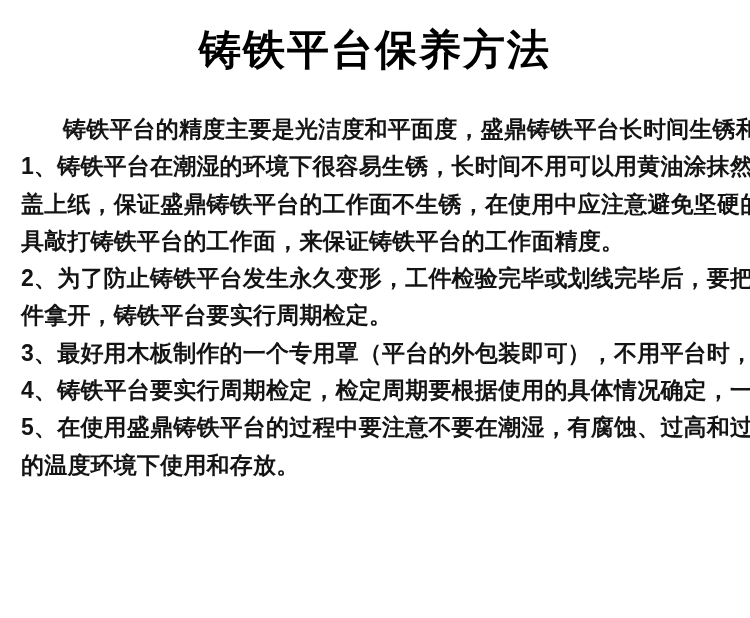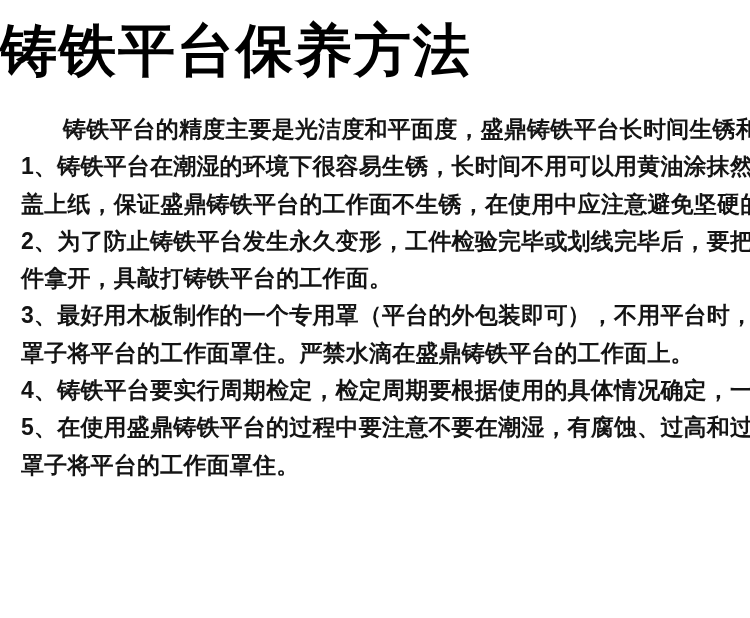--- a/index.html
+++ b/index.html
@@ -16,23 +16,24 @@
   }
   .page {
     width: 750px;
     height: 618px;
     background: #ffffff;
     position: relative;
   }
   .doc-title {
     margin: 14px 0 0 0;
     padding: 0;
-    font-size: 57px;
+    font-size: 42px;
     line-height: 72px;
     font-weight: bold;
+    text-align: center;
     letter-spacing: 2px;
     color: #000000;
   }
   .doc-body {
     margin: 25px 15px 0 21px;
     font-size: 23px;
     font-weight: bold;
     color: #141414;
   }
   .paragraph {
@@ -53,30 +54,30 @@
 
 <div class="page">
   <h1 class="doc-title" style="color: rgb(0, 0, 0);">铸铁平台保养方法</h1>
   <div class="doc-body" style="color: rgb(20, 20, 20);">
       <div class="paragraph">
         <div class="line indent">铸铁平台的精度主要是光洁度和平面度，盛鼎铸铁平台长时间生锈和使</div>
       </div>
       <div class="paragraph">
         <div class="line">1、铸铁平台在潮湿的环境下很容易生锈，长时间不用可以用黄油涂抹然后</div>
         <div class="line">盖上纸，保证盛鼎铸铁平台的工作面不生锈，在使用中应注意避免坚硬的工</div>
+        <div class="line">具敲打铸铁平台的工作面，来保证铸铁平台的工作面精度。</div>
       </div>
       <div class="paragraph">
         <div class="line">2、为了防止铸铁平台发生永久变形，工件检验完毕或划线完毕后，要把工</div>
-        <div class="line">件拿开，具敲打铸铁平台的工作面。</div>
+        <div class="line">件拿开，铸铁平台要实行周期检定。</div>
       </div>
       <div class="paragraph">
         <div class="line">3、最好用木板制作的一个专用罩（平台的外包装即可），不用平台时，用</div>
-        <div class="line">罩子将平台的工作面罩住。严禁水滴在盛鼎铸铁平台的工作面上。</div>
       </div>
       <div class="paragraph">
         <div class="line">4、铸铁平台要实行周期检定，检定周期要根据使用的具体情况确定，一般</div>
       </div>
       <div class="paragraph">
         <div class="line">5、在使用盛鼎铸铁平台的过程中要注意不要在潮湿，有腐蚀、过高和过低</div>
-        <div class="line">罩子将平台的工作面罩住。</div>
+        <div class="line">的温度环境下使用和存放。</div>
       </div>
     </div>
 </div>
 
 </body></html>

